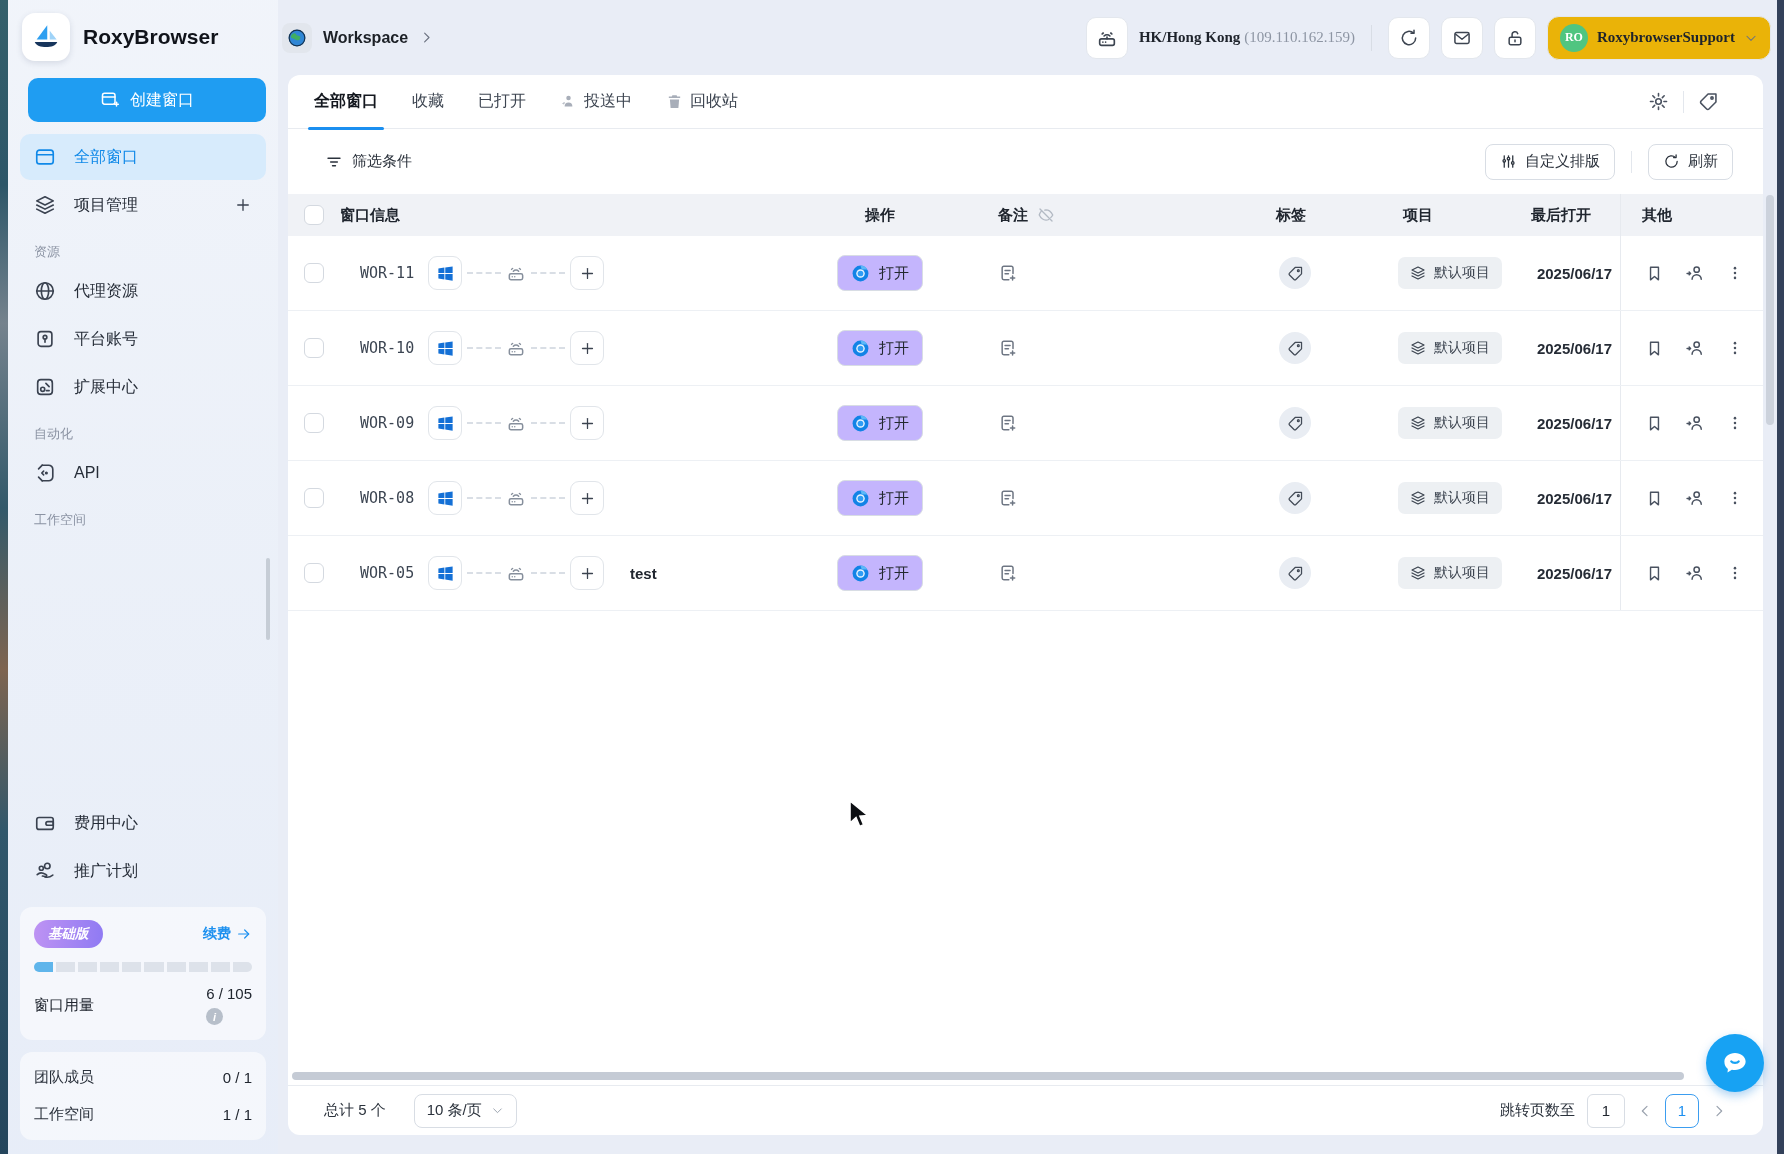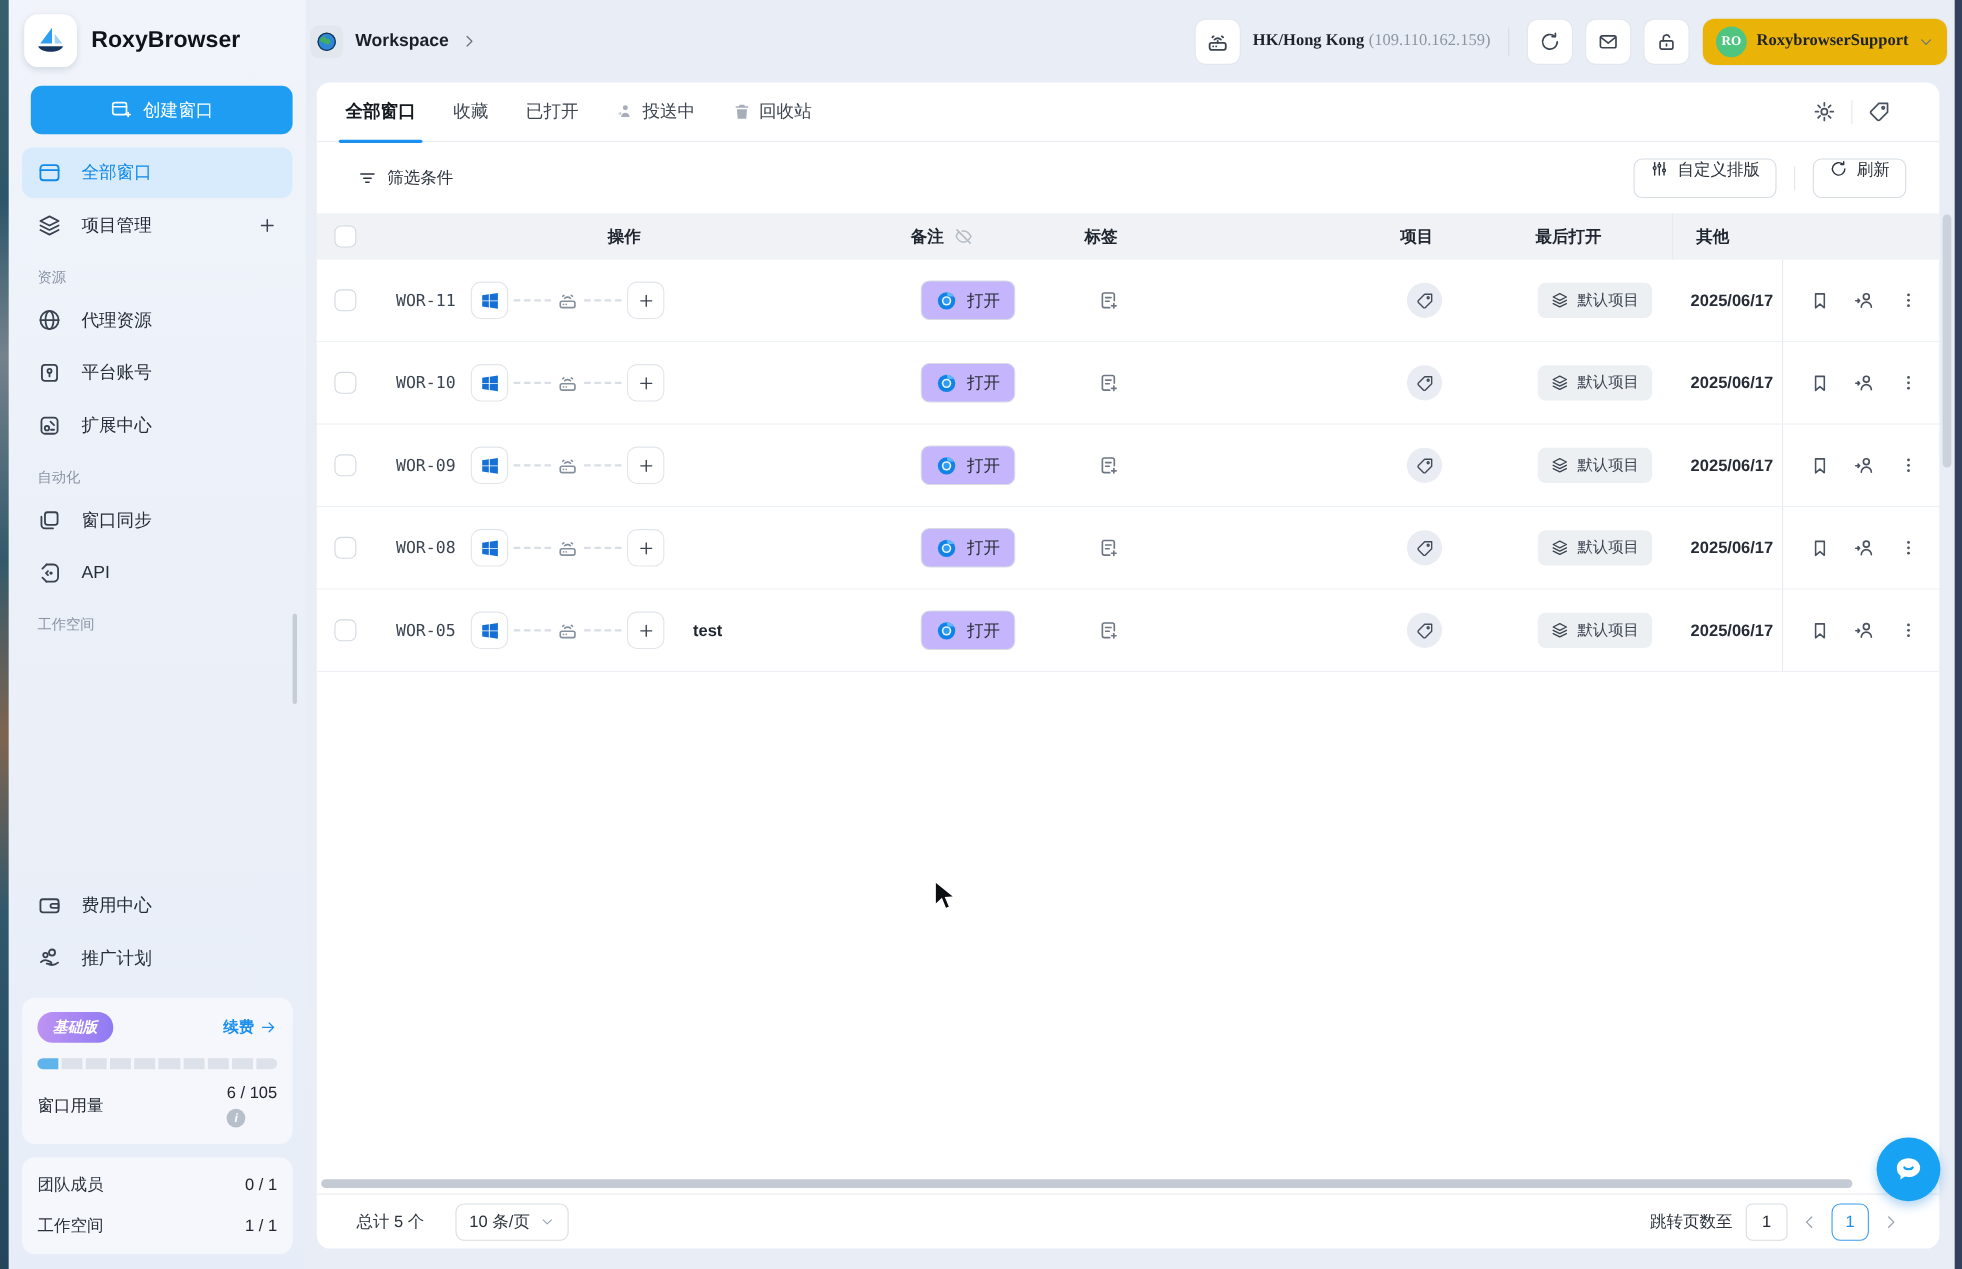--- a/index.html
+++ b/index.html
@@ -81,21 +81,21 @@
     height:54px; position:relative; }
   .tab.active .tlabel { font-weight:bold; color:#14181f; }
   .tab.active::after { content:""; position:absolute; left:-6px; right:-6px; bottom:-1px; height:3px;
     background:#1b8ff0; border-radius:2px; }
   .tab .tico { color:#a8aeb9; display:flex; }
   .tab-actions { margin-left:auto; display:flex; align-items:center; gap:14px; color:#4a5260; }
   .filterbar { height:65px; display:flex; align-items:center; padding:0 30px 0 37px; }
   .filter-chip { display:flex; gap:9px; align-items:center; font-size:15px; color:#2b323c; }
   .bar-actions { margin-left:auto; display:flex; align-items:center; gap:16px; }
   .btn-outline { height:36px; border:1px solid #d8dde4; border-radius:8px; background:#fff; display:flex;
-    gap:8px; padding:0 14px; font-size:15px; color:#2b323c; }
+    align-items:center; gap:8px; padding:0 14px; font-size:15px; color:#2b323c; }
   .vdiv { width:1px; height:22px; background:#e3e7ed; }
 
   .thead, .trow { display:grid; grid-template-columns:52px 455px 170px 290px 130px 135px 100px 143px; align-items:stretch; }
   .thead { height:42px; background:#f0f2f6; font-weight:bold; font-size:15px; color:#20262f; }
   .trow { height:75px; border-bottom:1px solid #edf0f4; }
   .cell { display:flex; align-items:center; height:100%; }
   .c-check { justify-content:center; }
   .checkbox { width:20px; height:20px; border:1.5px solid #d4d9e0; border-radius:6px; background:#fff; }
   .c-info { padding-left:20px; }
   .hdr-note { padding-left:33px; gap:9px; }
@@ -218,29 +218,20 @@
             <line x1="13" y1="8" x2="16.5" y2="11.5"></line>
           </svg>
       </span>
       <span>扩展中心</span>
     </div>
 
     <div class="sec">自动化</div>
     <div class="nav-item">
       <span class="nico">
         <svg class="ic" width="22" height="22" viewBox="0 0 24 24">
-            <rect x="7.5" y="4" width="12.5" height="12.5" rx="2.5"></rect>
-            <path d="M4 8.5v8A3.5 3.5 0 0 0 7.5 20h8"></path>
-          </svg>
-      </span>
-      <span>窗口同步</span>
-    </div>
-    <div class="nav-item">
-      <span class="nico">
-        <svg class="ic" width="22" height="22" viewBox="0 0 24 24">
             <path d="M9 3.5h7A4.5 4.5 0 0 1 20.5 8v8A4.5 4.5 0 0 1 16 20.5H9"></path>
             <path d="M9 3.5 5 7.5"></path>
             <path d="M9 20.5 5 16.5"></path>
             <path d="M10.5 10 8.5 12l2 2"></path>
             <circle cx="13.5" cy="12" r="0.8" fill="currentColor"></circle>
           </svg>
       </span>
       <span>API</span>
     </div>
 
@@ -479,20 +470,23 @@
         </span>
         <span>刷新</span>
       </button>
     </div>
   </div>
 
   <div class="thead">
     <div class="cell c-check">
         <span class="checkbox"></span>
       </div>
+    <div class="cell">
+        <span>窗口信息</span>
+      </div>
     <div class="cell c-ops">
         <span>操作</span>
       </div>
     <div class="cell hdr-note">
       <span>备注</span>
       <span class="eyeoff">
         <svg class="ic" width="18" height="18" viewBox="0 0 24 24">
             <path d="M4 4l16 16"></path>
             <path d="M10.3 5.4A9.7 9.7 0 0 1 12 5.2c5.5 0 9 6.8 9 6.8a16.4 16.4 0 0 1-2.7 3.5M6 6.5A16 16 0 0 0 3 12s3.5 6.8 9 6.8a8.6 8.6 0 0 0 3.7-.8"></path>
           </svg>

